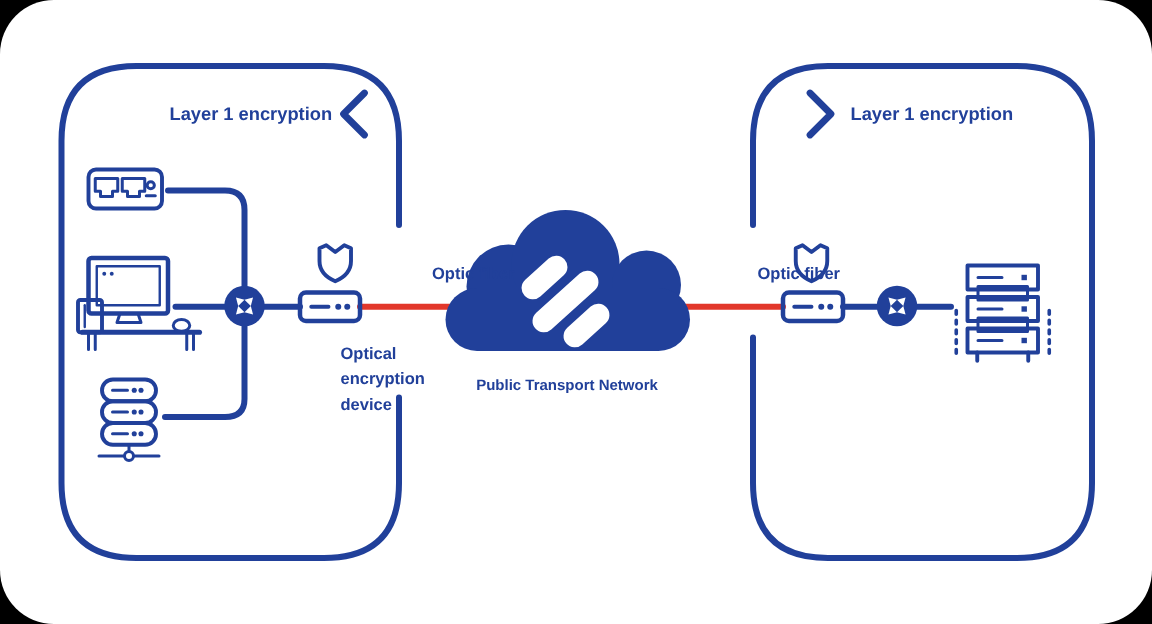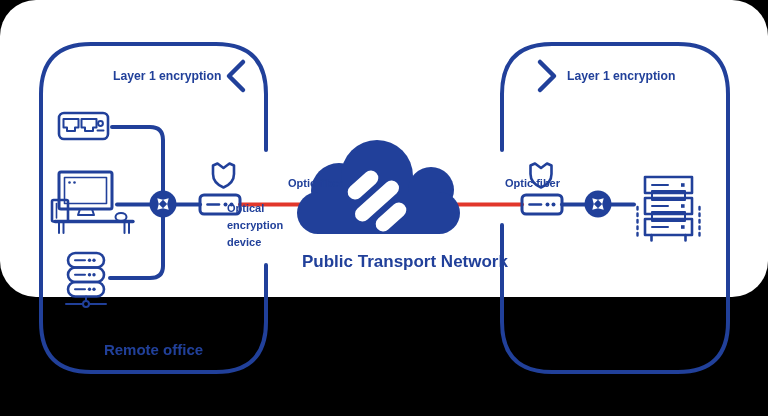--- a/index.html
+++ b/index.html
@@ -10,36 +10,36 @@
   }
   html,body{margin:0;padding:0;}
   body{
     width:768px;height:416px;
     background:var(--outside);
     font-family:"Liberation Sans", sans-serif;
     overflow:hidden;
   }
   .card{
     position:absolute;inset:0;
-    width:768px;height:297px;
+    width:768px;height:416px;
     background:var(--white);
     border-radius:36px;
   }
   .stage{position:relative;width:768px;height:416px;}
   svg{position:absolute;left:0;top:0;}
   .lbl{
     position:absolute;
     color:var(--blue);
     font-weight:bold;
     white-space:nowrap;
   }
   .lbl-enc{font-size:12.2px;}
   .lbl-fiber{font-size:11px;margin-left:44px;}
   .lbl-device{font-size:11px;line-height:17px;white-space:normal;width:64px;}
-  .lbl-cloud{font-size:17px;text-align:center;width:152px;}
+  .lbl-cloud{font-size:10px;text-align:center;width:152px;}
   .lbl-zone{font-size:15px;text-align:center;}
   
   .ln{stroke:var(--blue);stroke-width:4;fill:none;stroke-linecap:round;}
   .red{stroke:var(--red);stroke-width:4;fill:none;stroke-linecap:round;}
   .box{stroke:var(--blue);stroke-width:4;fill:none;stroke-linecap:round;}
   .ic{stroke:var(--blue);stroke-width:2.6;fill:none;stroke-linecap:round;stroke-linejoin:round;}
   .ic3{stroke:var(--blue);stroke-width:3;fill:none;stroke-linecap:round;stroke-linejoin:round;}
   .ic2{stroke:var(--blue);stroke-width:2;fill:none;stroke-linecap:round;stroke-linejoin:round;}
   .icf{fill:var(--blue);stroke:none;}
   .wf{fill:var(--white);}
@@ -166,20 +166,19 @@
     <path class="ic" d="M651.5 235 V240.5 M685.5 235 V240.5"></path>
   </g>
 </svg>
 
 <div class="lbl lbl-enc" style="left:113px;top:69px;">Layer 1 encryption</div>
 <div class="lbl lbl-enc" style="left:567px;top:69px;">Layer 1 encryption</div>
 
 <div class="lbl lbl-fiber" style="left:244px;top:177px;">Optic fiber</div>
 <div class="lbl lbl-fiber" style="left:461px;top:177px;">Optic fiber</div>
 
-<div class="lbl lbl-device" style="left:227px;top:200px;">Optical encryption device</div>
+<div class="lbl lbl-device" style="left:227px;top:228px;">Optical encryption device</div>
 
 <div class="lbl lbl-cloud" style="left:302px;top:252px;">Public Transport Network</div>
 
-<div class="lbl lbl-zone" style="left:41px;width:225px;top:341px;">Remote office</div>
 
 </div>
 </div>
 
 </body></html>

